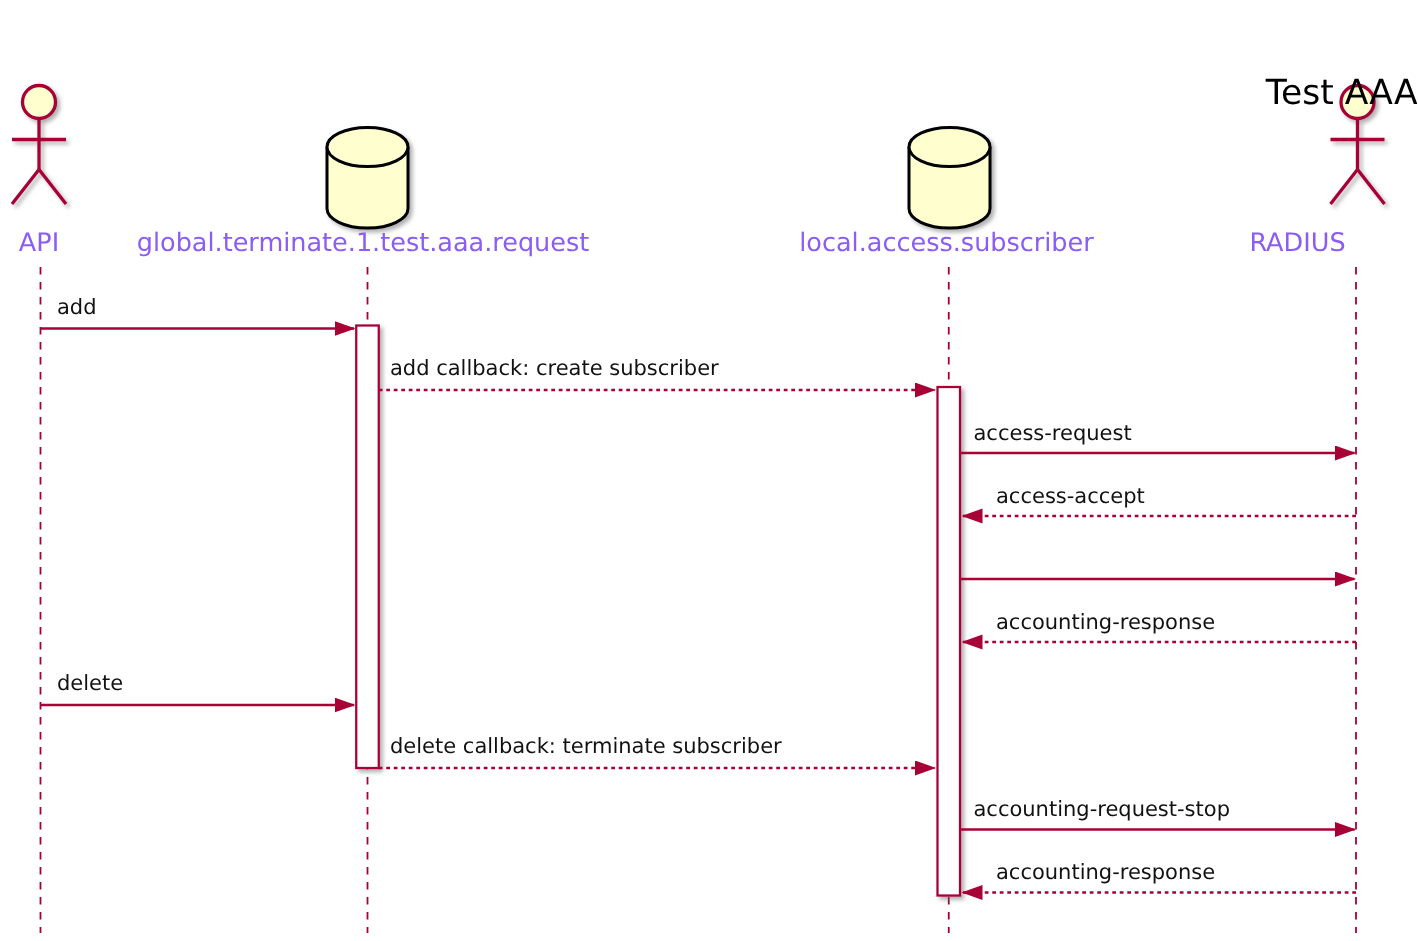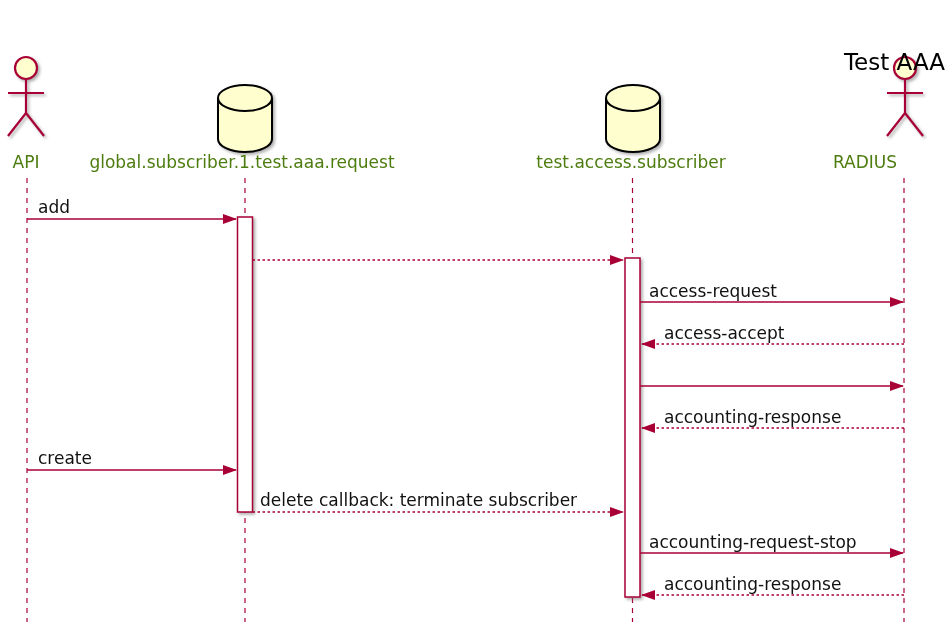--- a/index.html
+++ b/index.html
@@ -9,24 +9,24 @@
     position:relative; width:945px; height:627px;
     background:var(--bg); overflow:hidden;
     font-family:"DejaVu Sans","Liberation Sans",sans-serif;
   }
   .title {
     position:absolute; top:15px; left:0; width:945px;
     text-align:right; font-size:23px; color:#000;margin-top:34px;
   }
   .plabel {
     position:absolute; top:152px; transform:translateX(-50%);
-    font-size:17px; color:#4d7c0f; white-space:nowrap;
+    font-size:17px; color:#8b5cf6; white-space:nowrap;
   }
   .msg {
-    position:absolute; font-size:17px; color:var(--text); white-space:nowrap;text-align:center;
+    position:absolute; font-size:14px; color:var(--text); white-space:nowrap;text-align:center;
   }
   svg.layer { position:absolute; left:0; top:0; }
   .shadow { filter:drop-shadow(2.5px 2.5px 1.5px rgba(110,110,110,0.55)); }
   .lifeline { stroke:var(--accent); stroke-width:1.2; stroke-dasharray:5 5; fill:none; }
   .arrow-solid { stroke:var(--accent); stroke-width:1.7; fill:none; }
   .arrow-dotted { stroke:var(--accent); stroke-width:1.7; stroke-dasharray:2.5 2.5; fill:none; }
   .actor-shape { stroke:var(--accent); stroke-width:2.2; fill:none; }
   .actor-head { stroke:var(--accent); stroke-width:2.2; fill:var(--fill); }
   .db-shape { stroke:#000; stroke-width:2; fill:var(--fill); }
   .activation { fill:#FFFFFF; stroke:var(--accent); stroke-width:1.5; }
@@ -85,26 +85,27 @@
     <line class="arrow-dotted" x1="904" y1="428" x2="642" y2="428" marker-end="url(#ah)"></line>
     <line class="arrow-solid" x1="27" y1="470" x2="236" y2="470" marker-end="url(#ah)"></line>
     <line class="arrow-dotted" x1="252.5" y1="512" x2="623" y2="512" marker-end="url(#ah)"></line>
     <line class="arrow-solid" x1="640" y1="553" x2="903" y2="553" marker-end="url(#ah)"></line>
     <line class="arrow-dotted" x1="904" y1="595" x2="642" y2="595" marker-end="url(#ah)"></line>
   </svg>
 
   <div class="title">Test AAA</div>
 
   <div class="plabel" style="left:26px">API</div>
-  <div class="plabel" style="left:242px">global.subscriber.1.test.aaa.request</div>
-  <div class="plabel" style="left:631px">test.access.subscriber</div>
+  <div class="plabel" style="left:242px">global.terminate.1.test.aaa.request</div>
+  <div class="plabel" style="left:631px">local.access.subscriber</div>
   <div class="plabel" style="left:865px">RADIUS</div>
 
   <div class="msg" style="left:38px;  top:197px">add</div>
+  <div class="msg" style="left:260px; top:238px">add callback: create subscriber</div>
   <div class="msg" style="left:664px; top:323px">access-accept</div>
   <div class="msg" style="left:649px; top:281px">access-request</div>
   <div class="msg" style="left:664px; top:407px">accounting-response</div>
-  <div class="msg" style="left:38px;  top:448px">create</div>
+  <div class="msg" style="left:38px;  top:448px">delete</div>
   <div class="msg" style="left:649px; top:532px">accounting-request-stop</div>
   <div class="msg" style="left:260px; top:490px">delete callback: terminate subscriber</div>
   <div class="msg" style="left:664px; top:574px">accounting-response</div>
 
 </div>
 
 </body></html>

